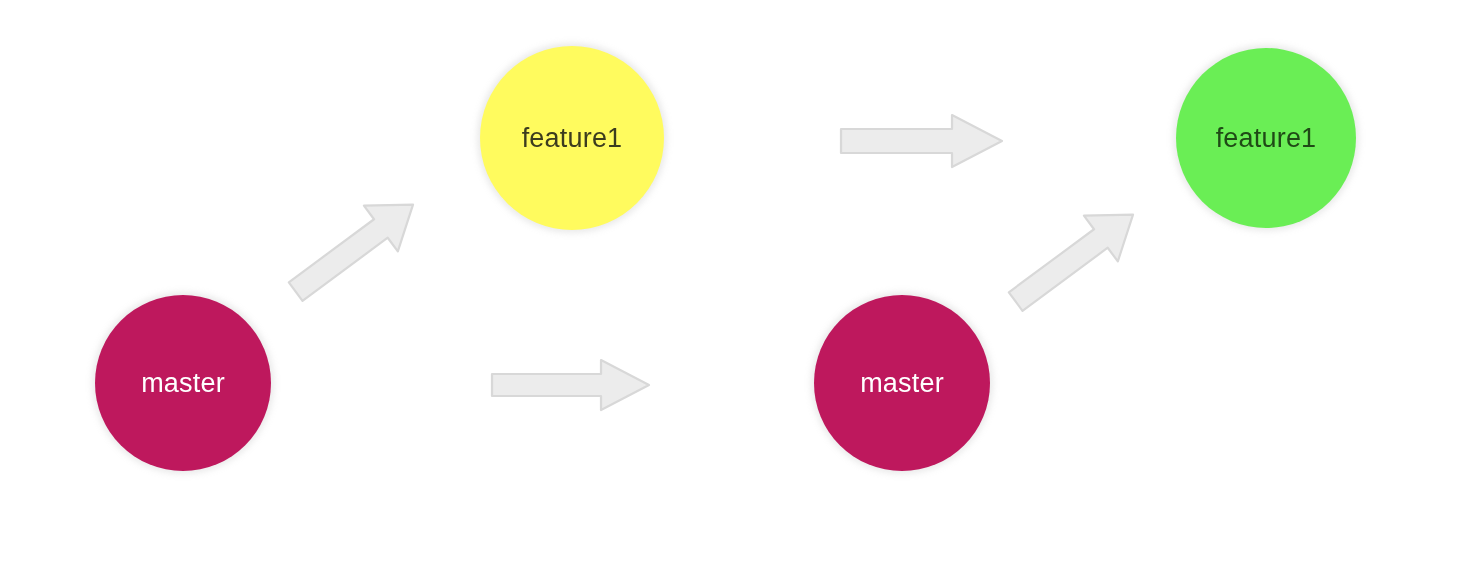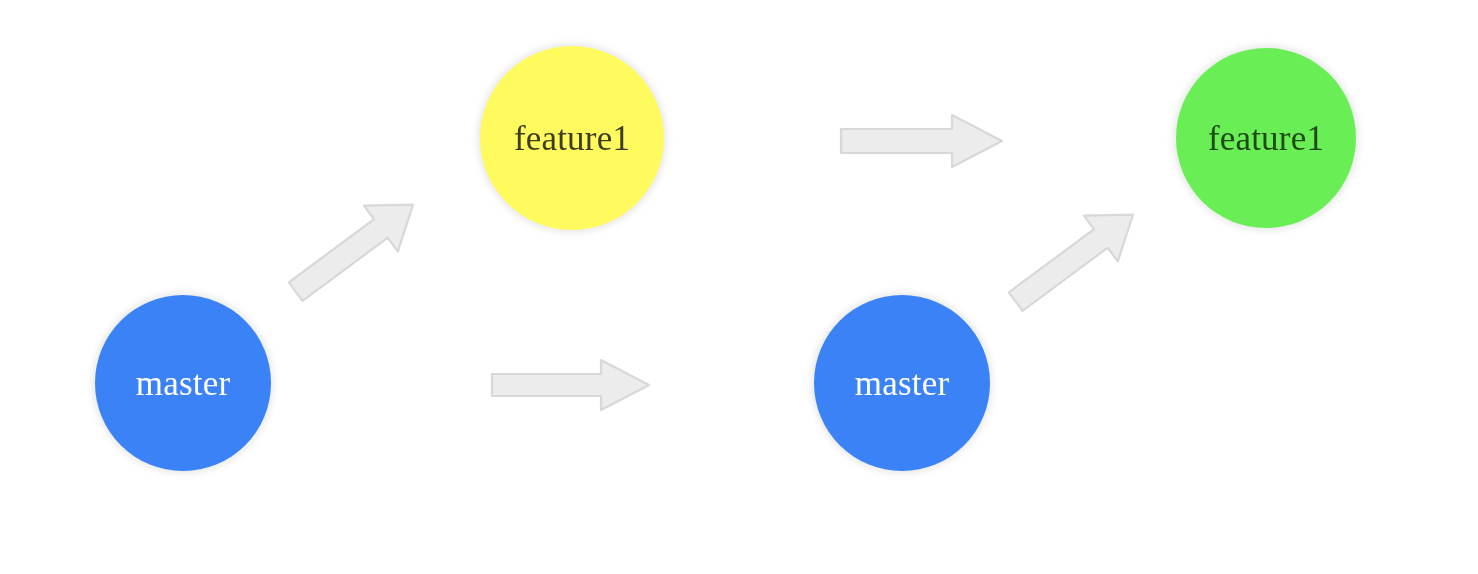--- a/index.html
+++ b/index.html
@@ -21,30 +21,29 @@
   .node {
     position: absolute;
     border-radius: 50%;
     display: flex;
     align-items: center;
     justify-content: center;
     box-sizing: border-box;
     box-shadow: 0 0 6px 3px rgba(180,180,180,0.28);
   }
   .node-label {
-    font-size: 35px;
+    font-size: 27px;
     font-weight: 400;
     letter-spacing: 0.2px;
     line-height: 1;
     white-space: nowrap;
     user-select: none;
-    font-family: Liberation Serif, serif;
   }
   .node-master {
-    background: #3b82f6;
+    background: #be185d;
   }
   .node-master .node-label {
     color: #ffffff;
   }
   .node-feature-pending {
     background: #fffb5e;
   }
   .node-feature-pending .node-label {
     color: #3c3c1e;
   }

